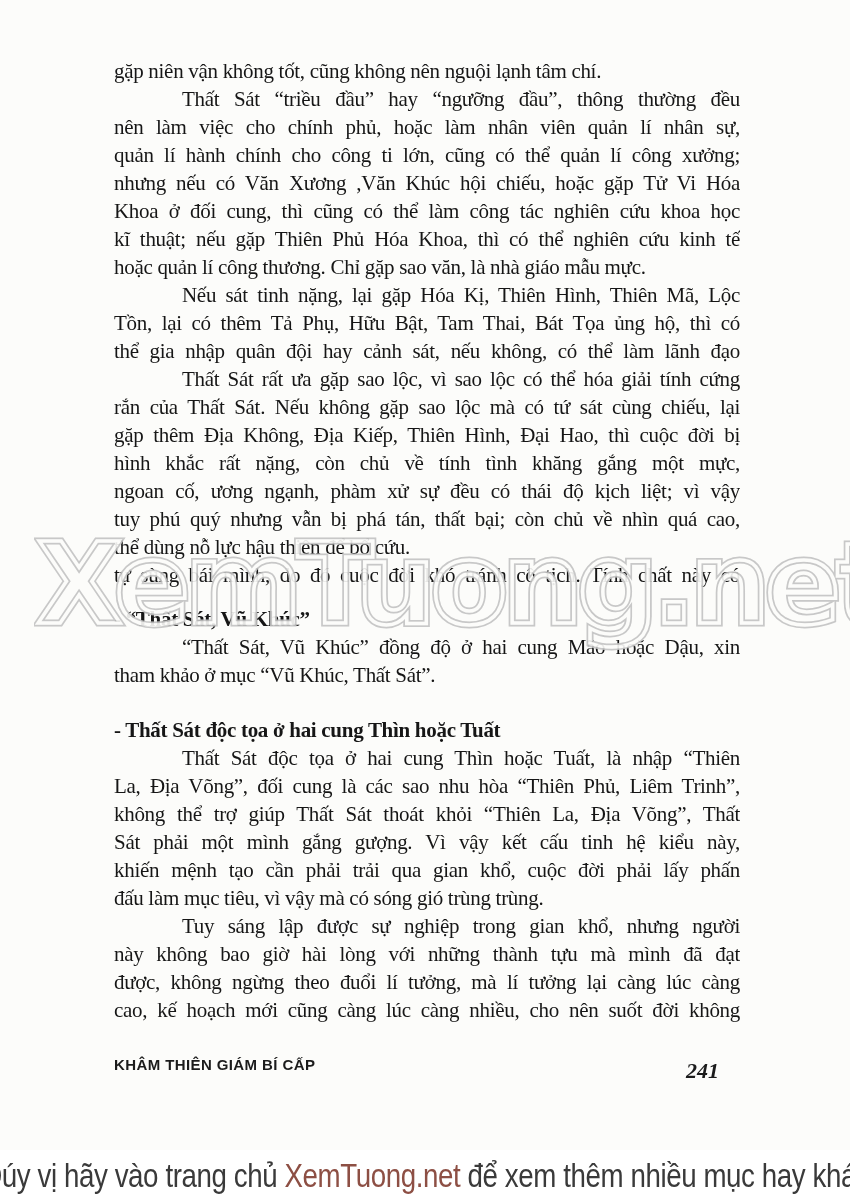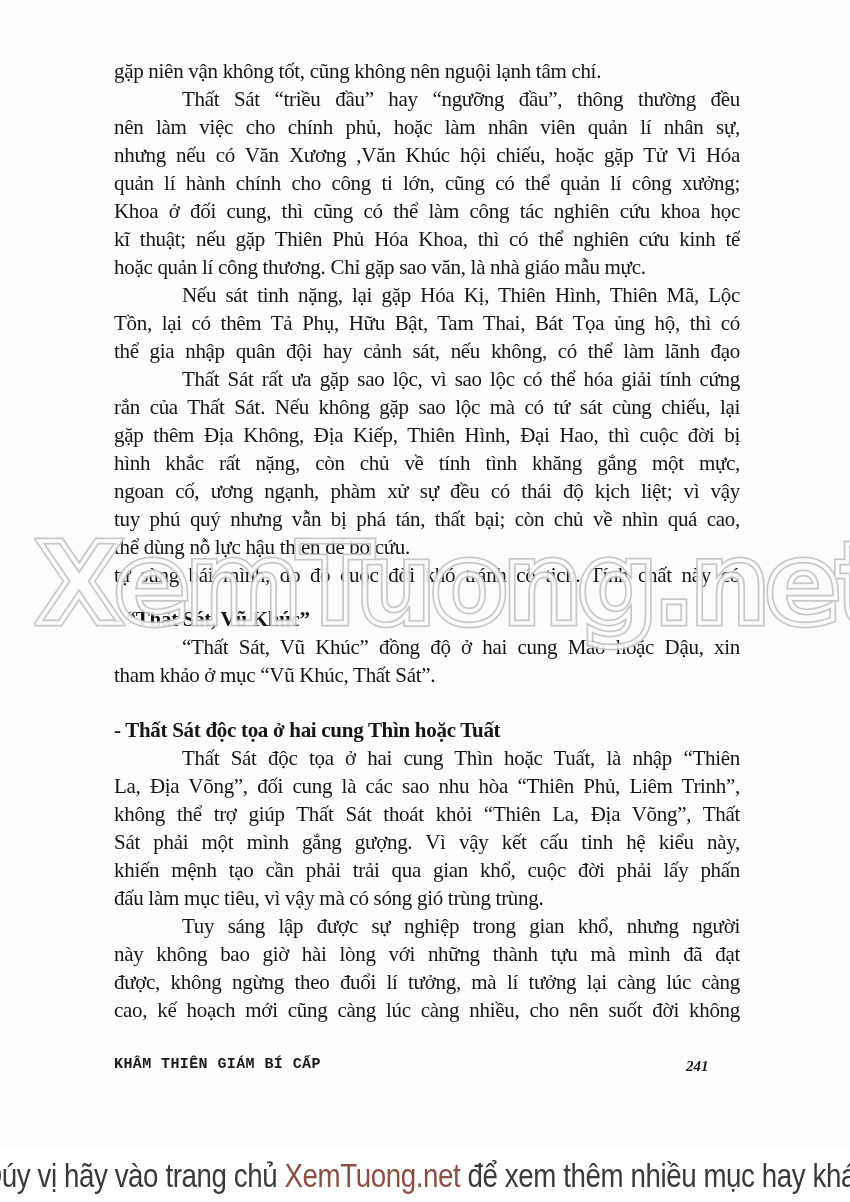--- a/index.html
+++ b/index.html
@@ -41,26 +41,26 @@
     font-family:"DejaVu Sans","Liberation Sans",sans-serif;
     font-weight:bold; font-size:112px; letter-spacing:-5px;
     color:transparent; line-height:1;
   }
   .wm-outer { -webkit-text-stroke:7px #c3c3c3; }
   .wm-inner { -webkit-text-stroke:3.5px #fdfdfb; }
 
   
   .footer-title {
     position:absolute; left:114px; top:1056px; z-index:6;
-    font-family:Liberation Mono, monospace;
+    font-family:Liberation Sans, sans-serif;
     font-weight:bold; font-size:15px; letter-spacing:0.4px; color:#1b1b1b;text-align:center;
   }
   .page-number {
     position:absolute; left:686px; top:1058px; z-index:6;
-    font-weight:bold; font-style:italic; font-size:15px; color:#1b1b1b;
+    font-weight:bold; font-style:italic; font-size:22px; color:#1b1b1b;
   }
 
   
   .bottombar {
     position:absolute; left:0; top:1150px; width:850px; height:52px;
     background:#ffffff; display:flex; align-items:center; justify-content:center;
   }
   .bottombar-text {
     font-family:"Liberation Sans","DejaVu Sans",sans-serif;
     font-size:33px; color:#3a3a3a; white-space:nowrap;
@@ -71,22 +71,22 @@
 </head>
 <body>
 
 <div id="root">
   <div class="scan">
 
     <div class="textblock" id="textblock">
         <div class="line noj">gặp niên vận không tốt, cũng không nên nguội lạnh tâm chí.</div>
         <div class="line indent">Thất Sát “triều đầu” hay “ngưỡng đầu”, thông thường đều</div>
         <div class="line">nên làm việc cho chính phủ, hoặc làm nhân viên quản lí nhân sự,</div>
+        <div class="line">quản lí hành chính cho công ti lớn, cũng có thể quản lí công xưởng;</div>
         <div class="line">nhưng nếu có Văn Xương ,Văn Khúc hội chiếu, hoặc gặp Tử Vi Hóa</div>
-        <div class="line">quản lí hành chính cho công ti lớn, cũng có thể quản lí công xưởng;</div>
         <div class="line">Khoa ở đối cung, thì cũng có thể làm công tác nghiên cứu khoa học</div>
         <div class="line">kĩ thuật; nếu gặp Thiên Phủ Hóa Khoa, thì có thể nghiên cứu kinh tế</div>
         <div class="line noj">hoặc quản lí công thương. Chỉ gặp sao văn, là nhà giáo mẫu mực.</div>
         <div class="line indent">Nếu sát tinh nặng, lại gặp Hóa Kị, Thiên Hình, Thiên Mã, Lộc</div>
         <div class="line">Tồn, lại có thêm Tả Phụ, Hữu Bật, Tam Thai, Bát Tọa ủng hộ, thì có</div>
         <div class="line">thể gia nhập quân đội hay cảnh sát, nếu không, có thể làm lãnh đạo</div>
         <div class="line indent">Thất Sát rất ưa gặp sao lộc, vì sao lộc có thể hóa giải tính cứng</div>
         <div class="line">rắn của Thất Sát. Nếu không gặp sao lộc mà có tứ sát cùng chiếu, lại</div>
         <div class="line">gặp thêm Địa Không, Địa Kiếp, Thiên Hình, Đại Hao, thì cuộc đời bị</div>
         <div class="line">hình khắc rất nặng, còn chủ về tính tình khăng gắng một mực,</div>

